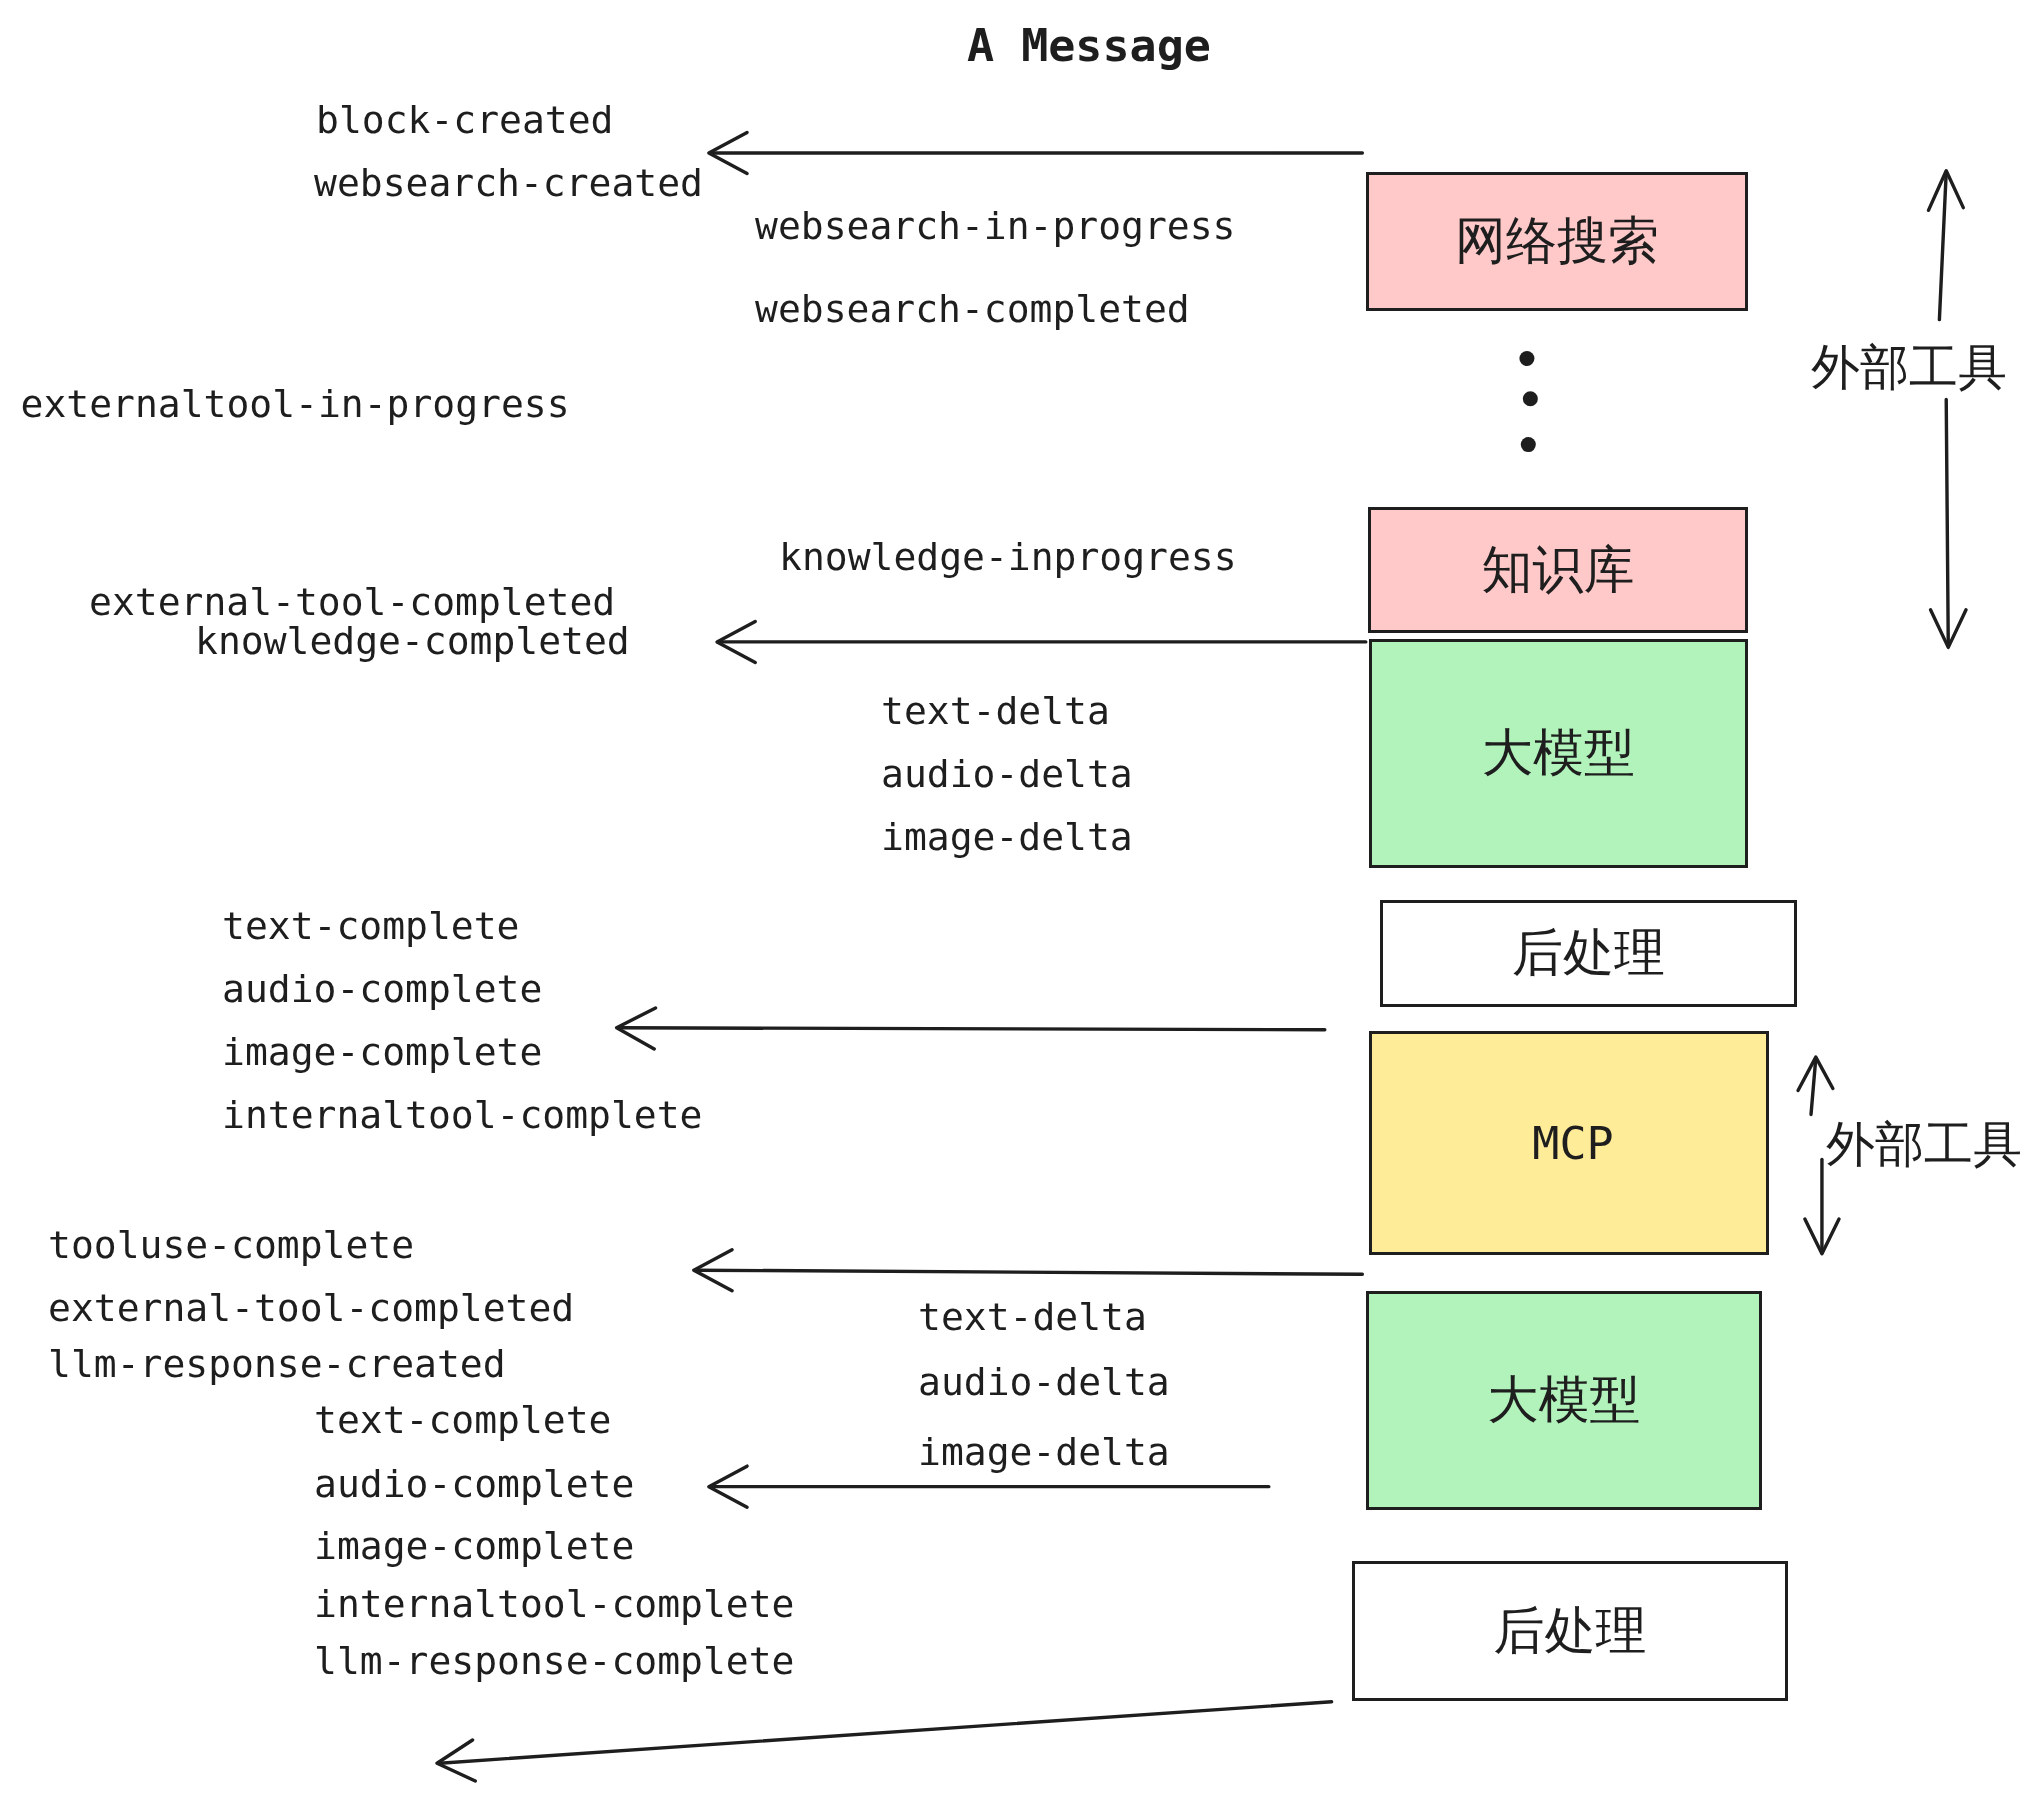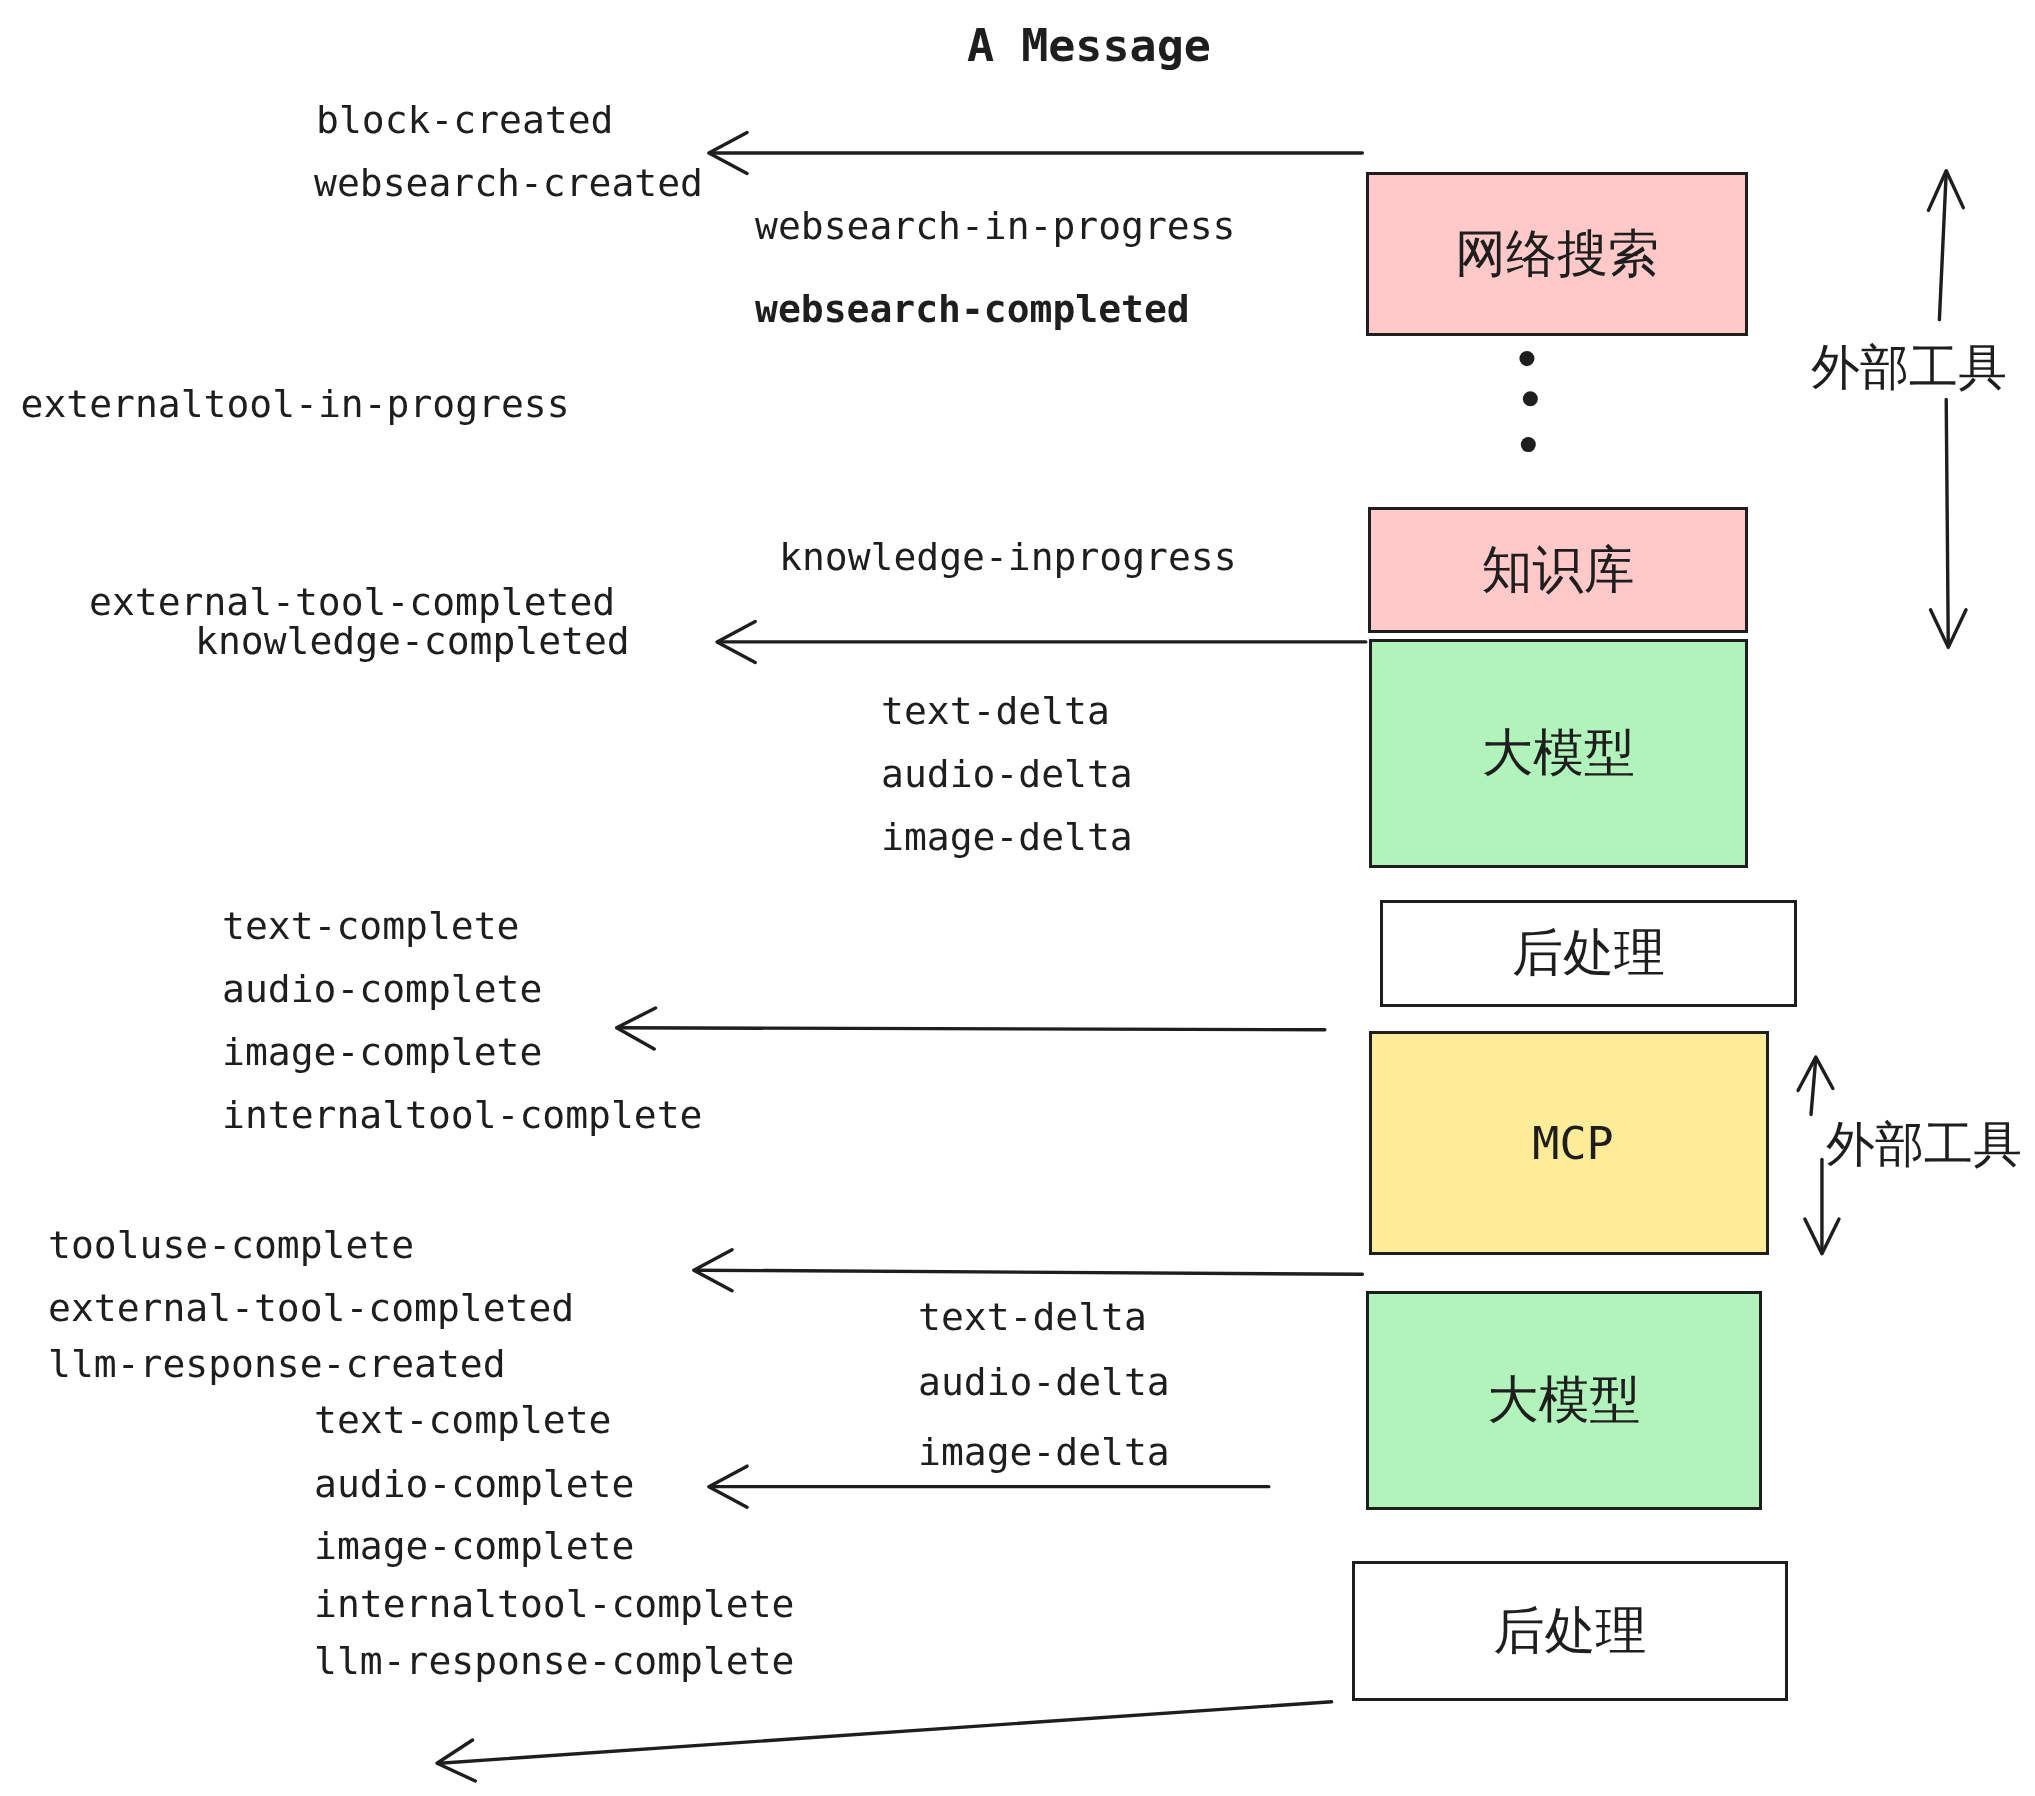--- a/index.html
+++ b/index.html
@@ -17,21 +17,21 @@
        font-size:51px;color:#1e1e1e;background:#ffffff;}
   .box.mono{font-family:"DejaVu Sans Mono",monospace;font-size:45px;}
 
   .ann{position:absolute;font-size:49px;white-space:nowrap;color:#1e1e1e;}
 
   
   #t-title{left:967px;top:19px;}
   #t-block-created{left:316px;top:101px;}
   #t-websearch-created{left:314px;top:164px;}
   #t-websearch-in-progress{left:755px;top:207px;}
-  #t-websearch-completed{left:755px;top:290px;font-weight:bold;}
+  #t-websearch-completed{left:755px;top:290px;}
   #t-externaltool-in-progress{left:20.5px;top:385px;}
   #t-knowledge-inprogress{left:779px;top:538px;}
   #t-external-tool-completed{left:89px;top:583px;}
   #t-knowledge-completed{left:195px;top:622px;}
   #t-text-delta-1{left:881px;top:692px;}
   #t-audio-delta-1{left:881px;top:755px;}
   #t-image-delta-1{left:881px;top:818px;}
   #t-text-complete-1{left:222px;top:907px;}
   #t-audio-complete-1{left:222px;top:970px;}
   #t-image-complete-1{left:222px;top:1033px;}
@@ -43,21 +43,21 @@
   #t-text-delta-2{left:918px;top:1298px;}
   #t-audio-delta-2{left:918px;top:1363px;}
   #t-image-delta-2{left:918px;top:1433px;}
   #t-text-complete-2{left:314px;top:1401px;}
   #t-audio-complete-2{left:314px;top:1465px;}
   #t-image-complete-2{left:314px;top:1527px;}
   #t-internaltool-complete-2{left:314px;top:1585px;}
   #t-llm-response-complete{left:314px;top:1642px;}
   #t-block-complete{left:17px;top:1727px;}
 
-  #box-websearch{left:1366px;top:172px;width:382px;height:164px;}
+  #box-websearch{left:1366px;top:172px;width:382px;height:139px;}
   #box-knowledge{left:1368px;top:507px;width:380px;height:126px;}
   #box-llm-1{left:1369px;top:639px;width:379px;height:229px;}
   #box-post-1{left:1380px;top:900px;width:417px;height:107px;}
   #box-mcp{left:1369px;top:1031px;width:400px;height:224px;}
   #box-llm-2{left:1366px;top:1291px;width:396px;height:219px;}
   #box-post-2{left:1352px;top:1561px;width:436px;height:140px;}
 
   #t-ext-tools-1{left:1811px;top:335px;}
   #t-ext-tools-2{left:1826px;top:1112px;}
 </style>

